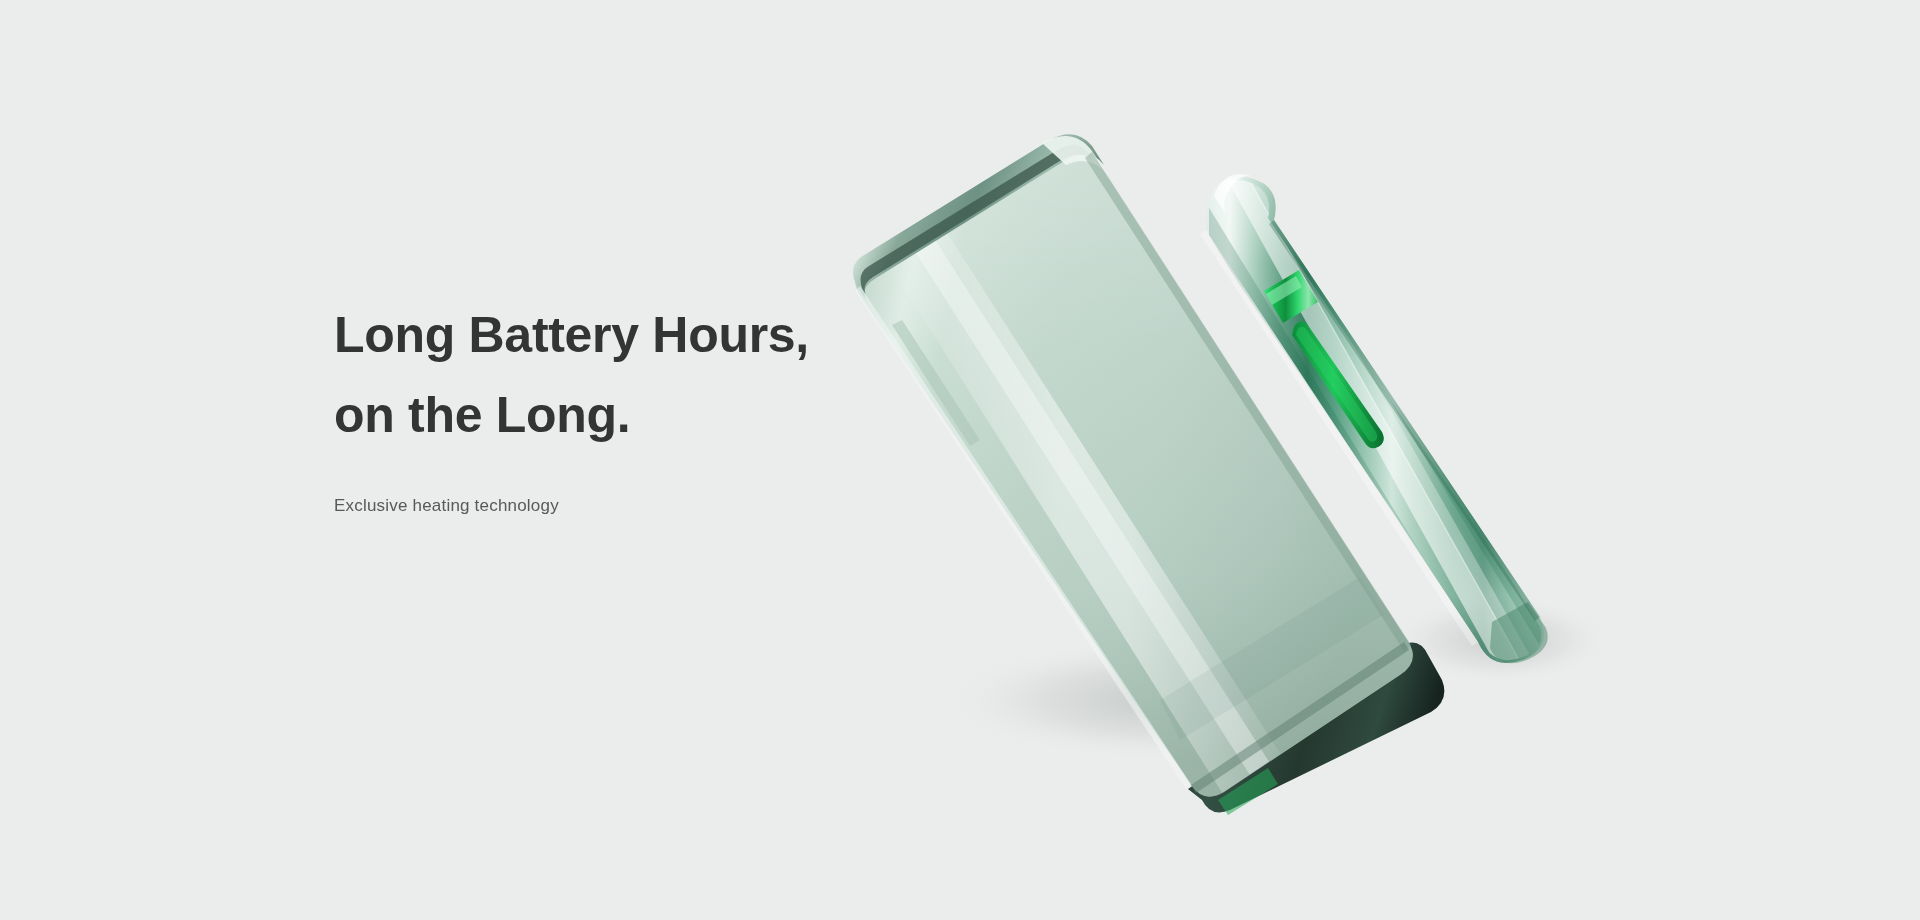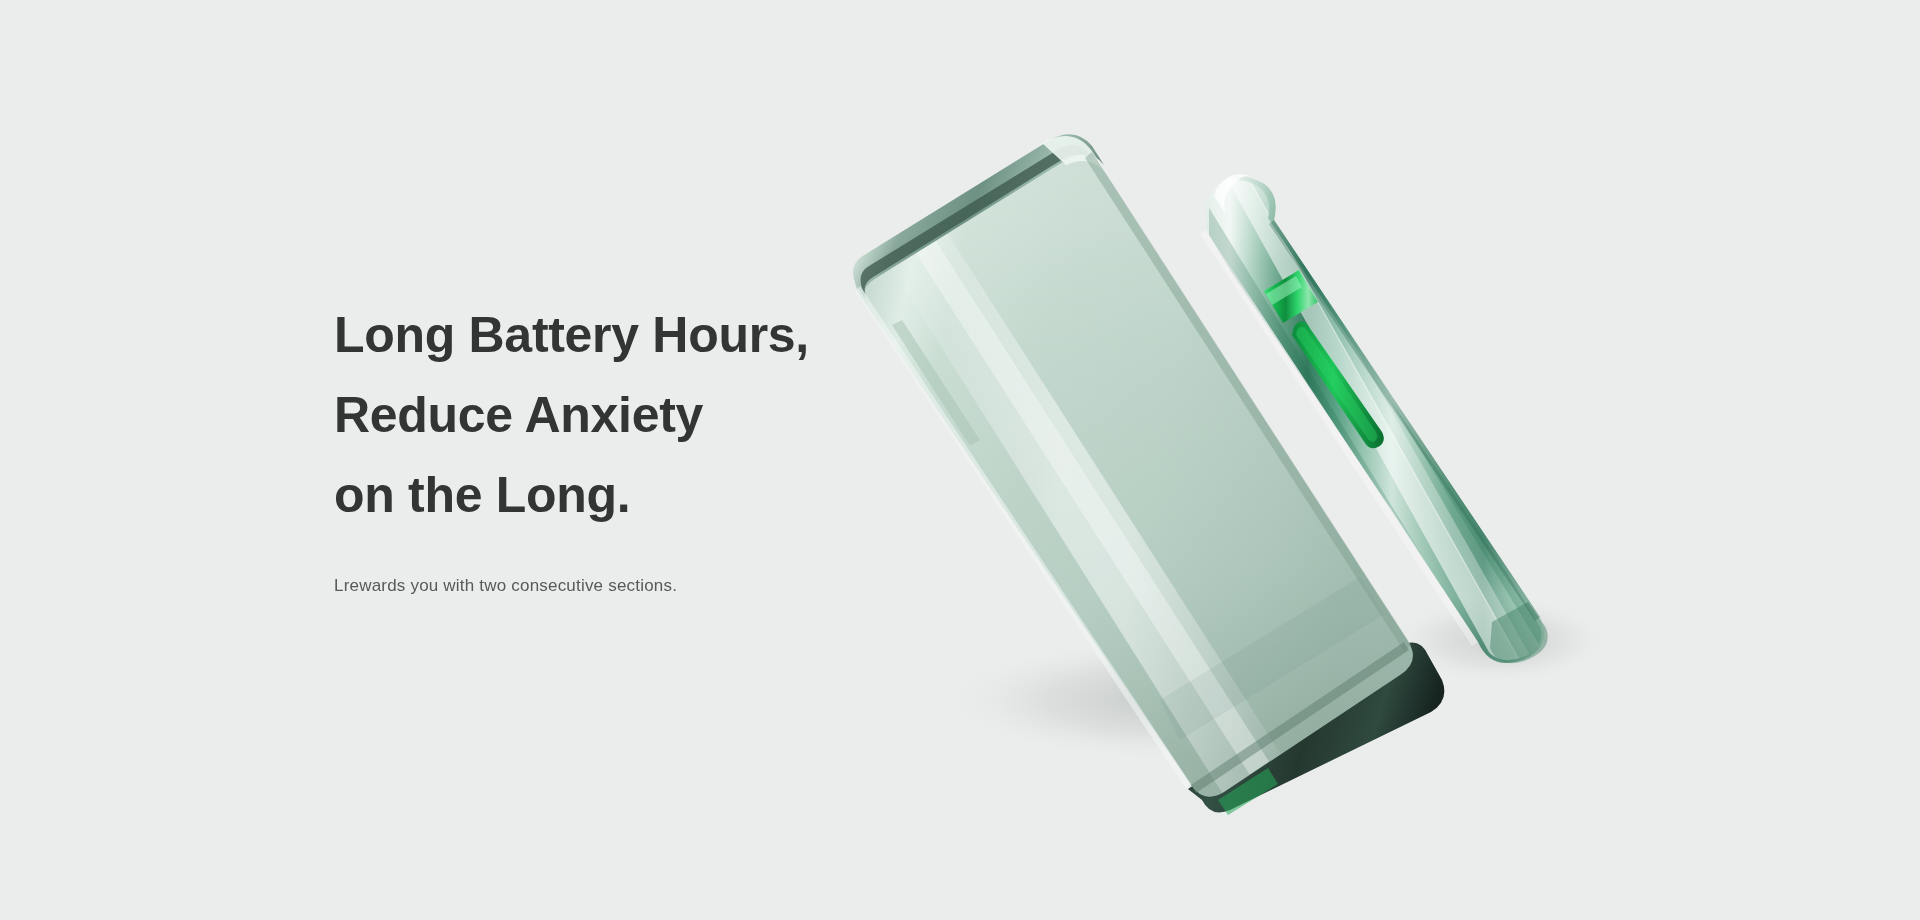--- a/index.html
+++ b/index.html
@@ -340,21 +340,20 @@
         <path d="M 1274 220 L 1540 617 L 1535 621 L 1269 224 Z" fill="#1f5c45" opacity="0.30"></path>
 
         <path d="M 1206 230 L 1478 642 L 1472 646 L 1200 234 Z" fill="#ffffff" opacity="0.35"></path>
       </g>
     </svg>
   </div>
 
   <div class="copy-block">
     <h1 class="headline">
       <div>Long Battery Hours,</div>
-      <div>Reduce Anxiety</div>
       <div>on the Long.</div>
     </h1>
     <div class="subcopy">
-      <div class="subcopy-line">Lrewards you with two consecutive sections.</div>
+      <div class="subcopy-line">Exclusive heating technology</div>
     </div>
   </div>
 
 </div>
 
 </body></html>

